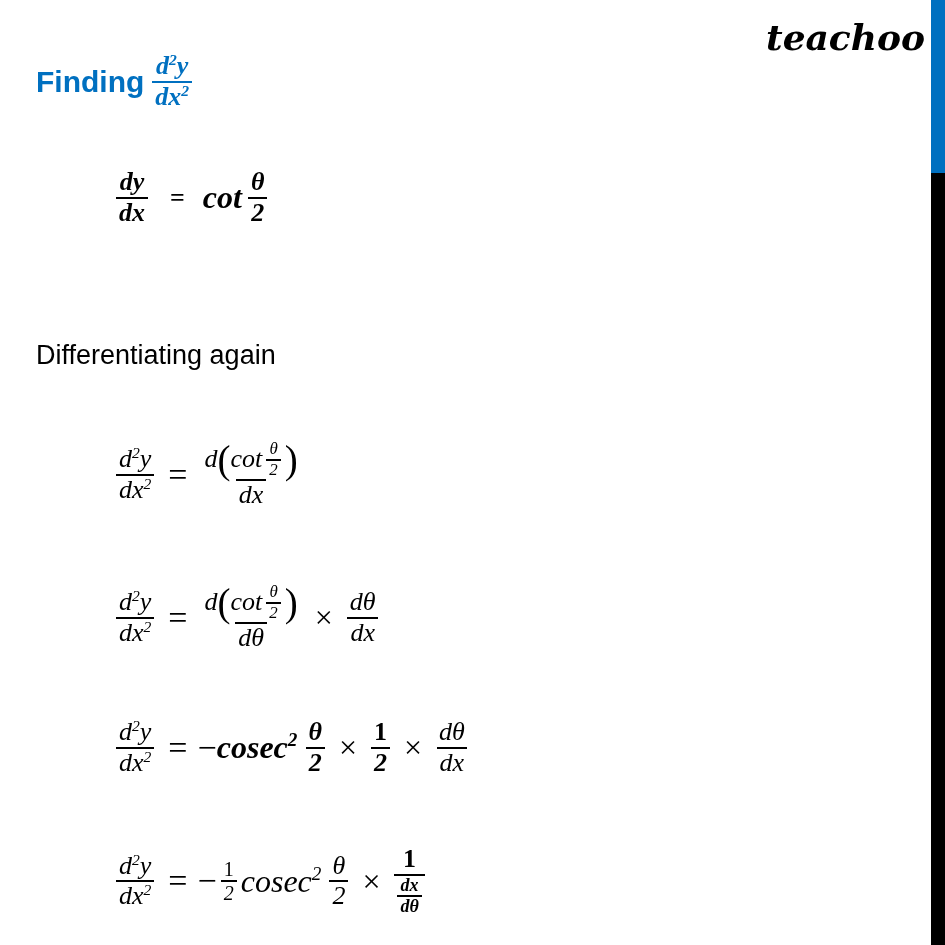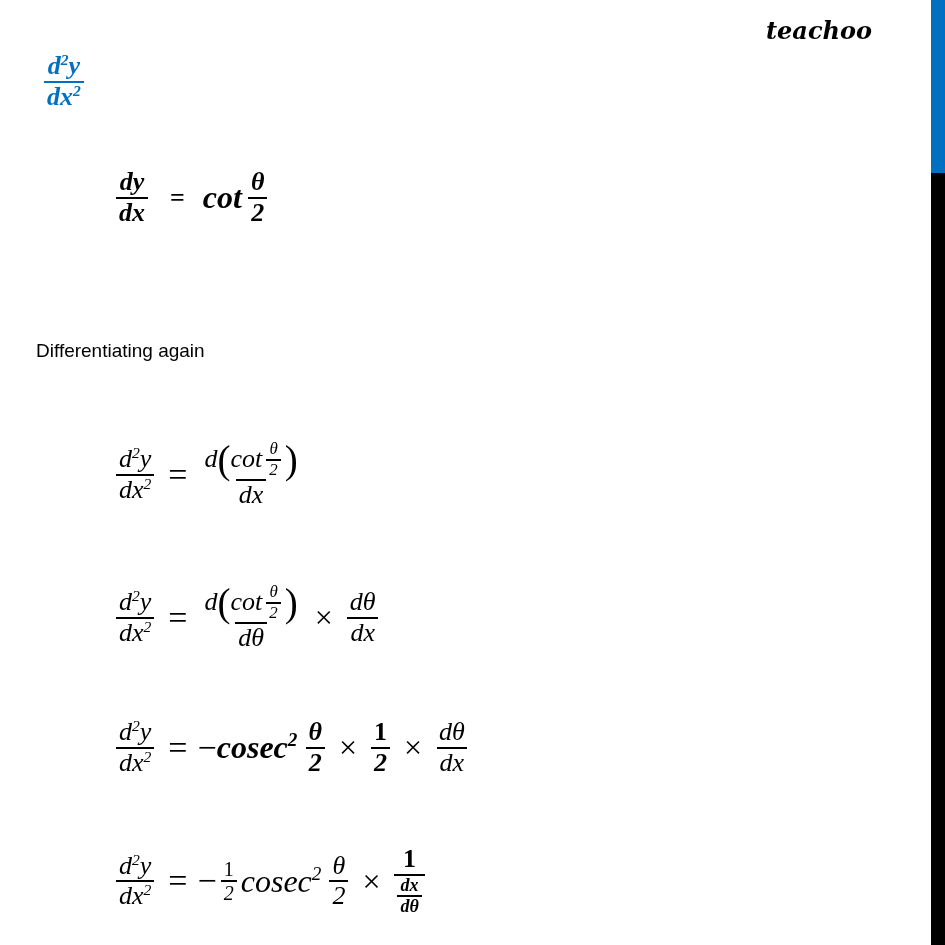--- a/index.html
+++ b/index.html
@@ -7,28 +7,28 @@
       width: 945px; height: 945px; position: relative; overflow: hidden;
       background: #ffffff; color: #000;
       font-family: "Liberation Serif", "DejaVu Serif", serif;
     }
     .abs { position: absolute; }
     .sidebar-blue { left: 931px; top: 0; width: 14px; height: 173px; background: #0070c0; }
     .sidebar-black { left: 931px; top: 173px; width: 14px; height: 772px; background: #000; }
     .logo {
       left: 766px; top: 16px;
       font-family: "DejaVu Serif", serif; font-style: italic; font-weight: bold;
-      font-size: 24px; letter-spacing: 0px; color: #000;
+      font-size: 36px; letter-spacing: 0px; color: #000;
     }
     .heading {
       left: 36px; top: 52px; display: flex; align-items: center;
       color: #0070c0; font-family: "Liberation Sans", sans-serif; font-weight: bold; font-size: 30px;
     }
     .plain {
-      font-family: "Liberation Sans", sans-serif; font-size: 19px; color: #000;
+      font-family: "Liberation Sans", sans-serif; font-size: 27px; color: #000;
     }
     .math { display: flex; align-items: center; font-style: italic; margin-left: 8px; }
     .frac { display: inline-flex; flex-direction: column; align-items: center; margin: 0 4px; }
     .frac .num { padding: 0 3px; line-height: 1.1; }
     .frac .den { padding: 0 3px; line-height: 1.1; border-top: 2px solid currentColor; font-style: italic; }
     .b { font-weight: bold; }
     .up { font-style: normal; }
     sup { font-size: 0.6em; vertical-align: 0.6em; line-height: 0; }
     .op { font-style: normal; margin: 0 10px; }
     .paren { font-style: normal; font-size: 1.5em; line-height: 0.8; }
@@ -37,20 +37,21 @@
   </style>
 </head>
 <body>
 
 <div class="abs sidebar-blue"></div>
 <div class="abs sidebar-black"></div>
 
 <div class="abs logo">teachoo</div>
 
 <div class="abs heading">
+  <span>Finding</span>
   <span class="frac math" style="font-family:'Liberation Serif',serif;font-style:italic;font-size:26px;margin-left:8px;">
     <span class="num"><span>d</span><sup>2</sup><span>y</span></span>
     <span class="den"><span>dx</span><sup>2</sup></span>
   </span>
 </div>
 
 <div class="abs math b" style="left:104px;top:168px;font-size:26px;">
   <span class="frac">
       <span class="num">dy</span>
       <span class="den">dx</span>

